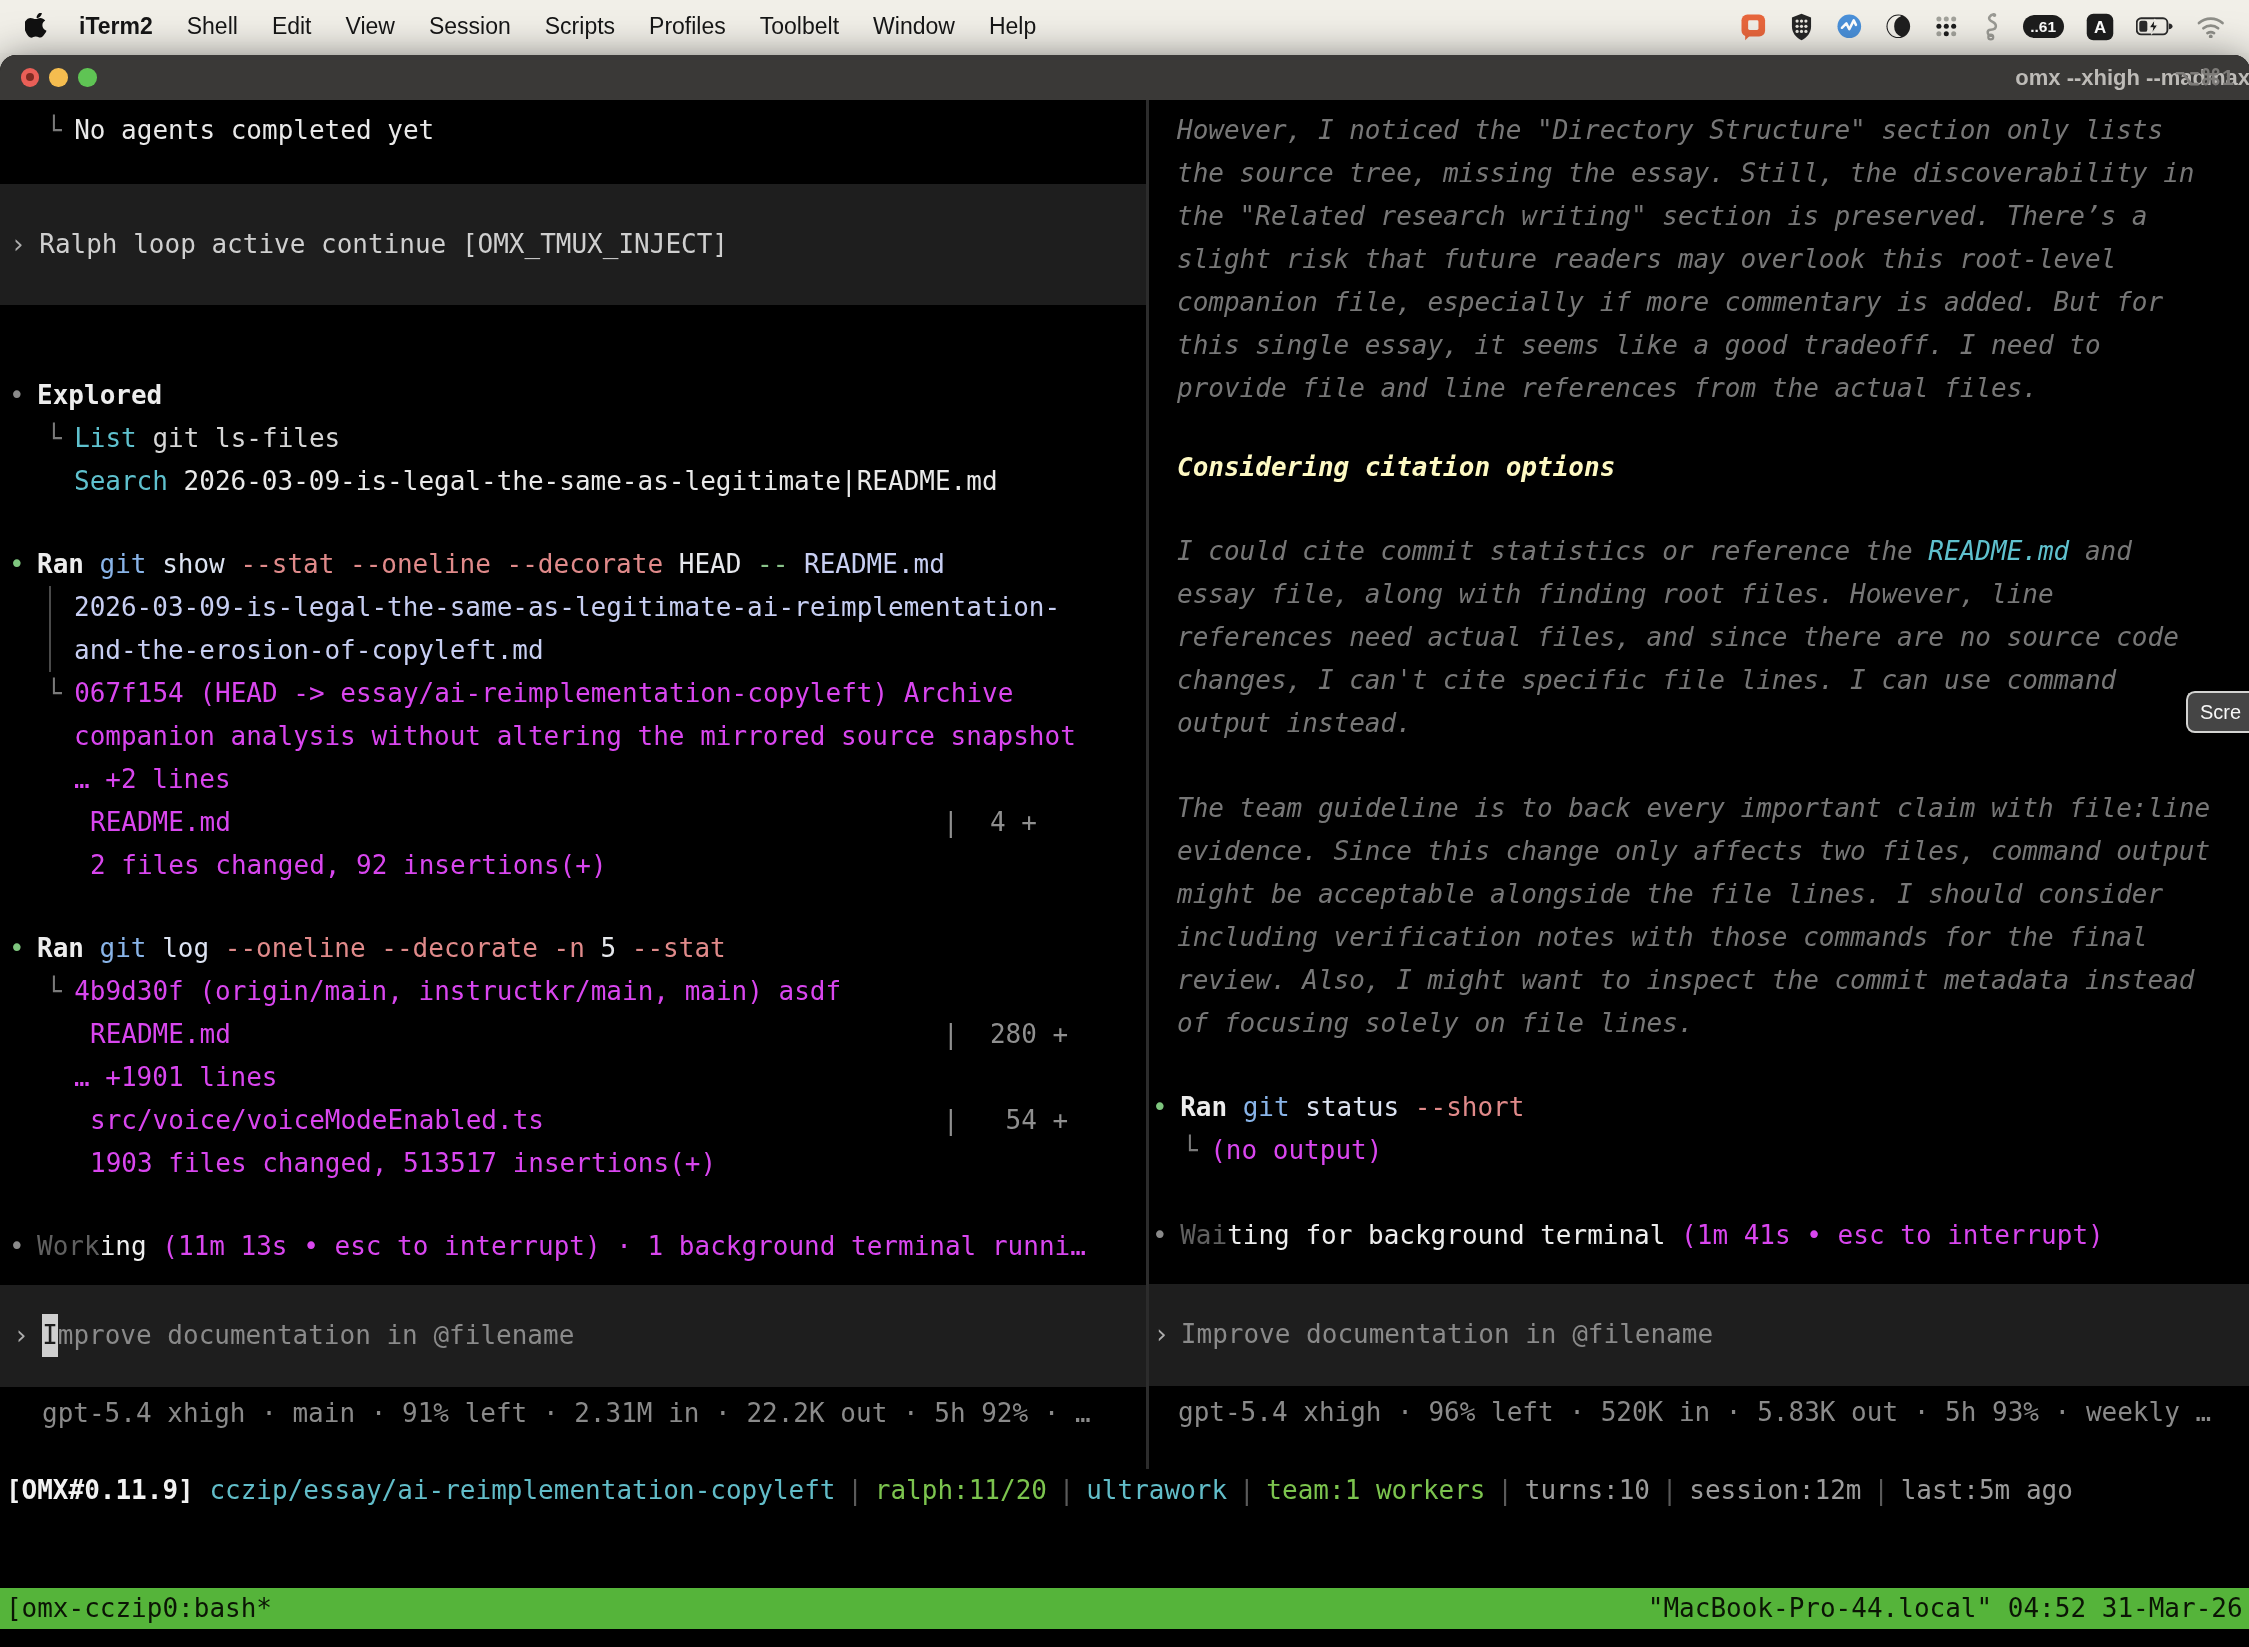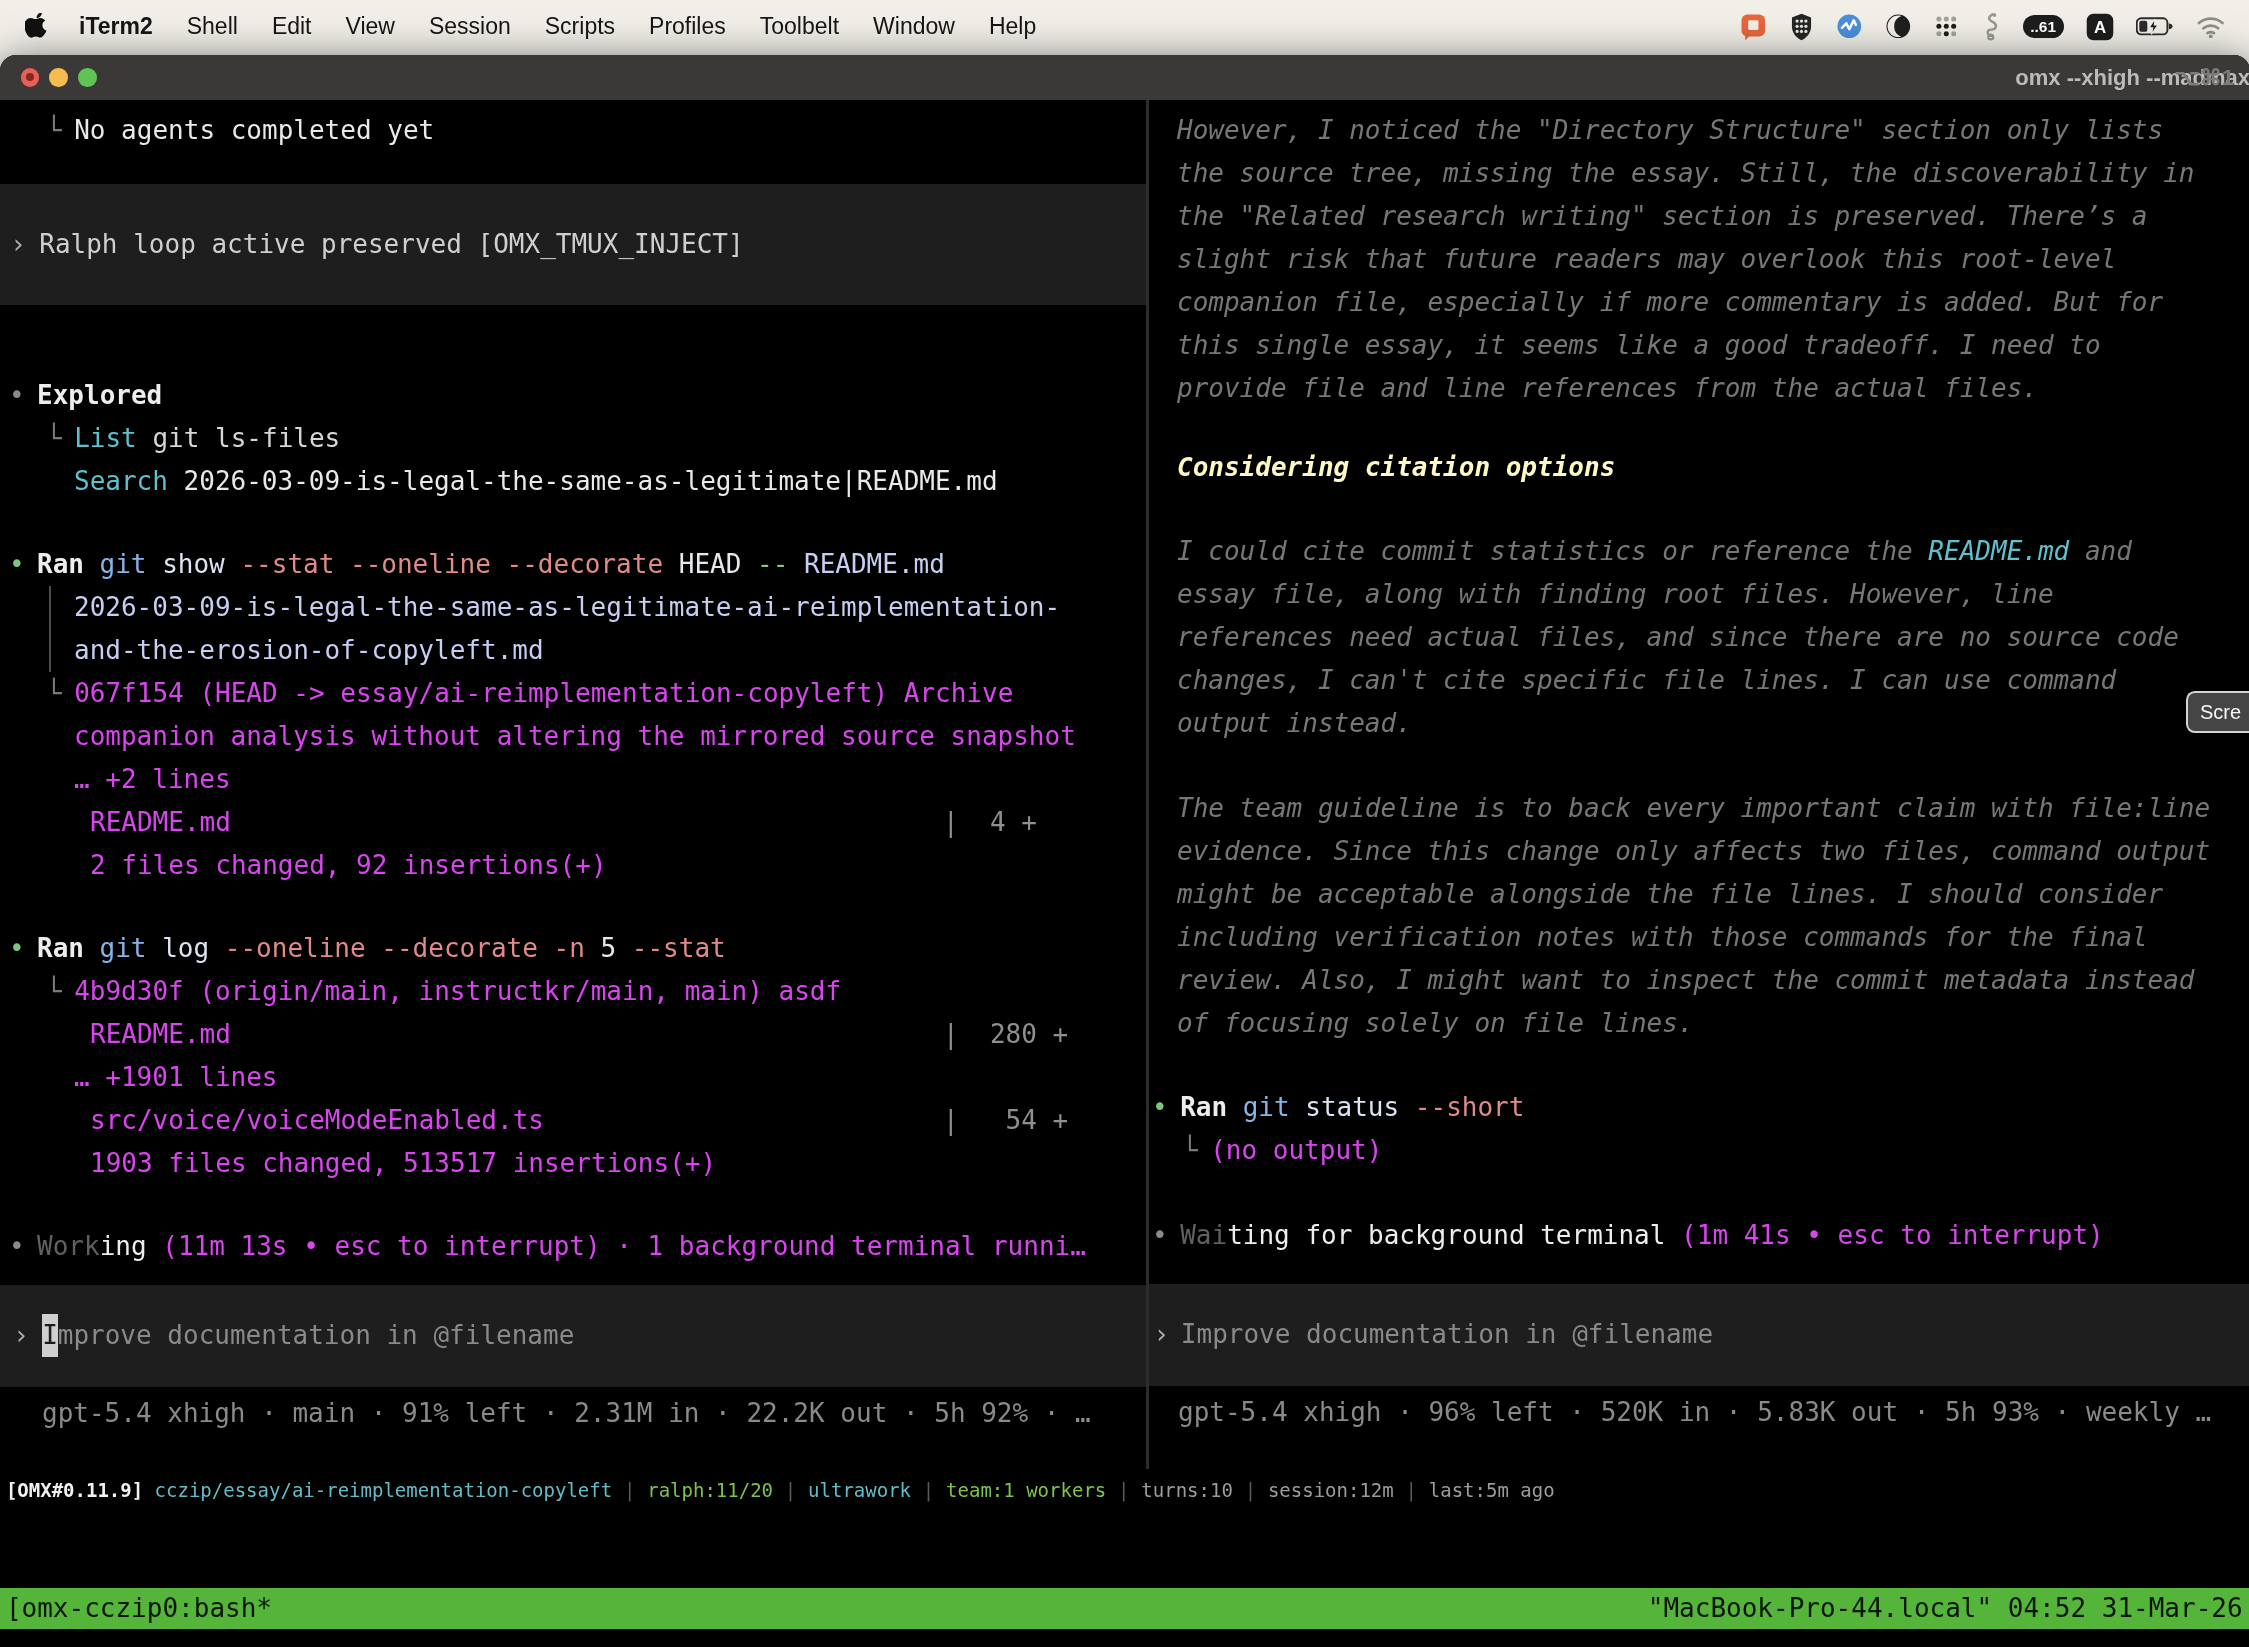--- a/index.html
+++ b/index.html
@@ -85,21 +85,21 @@
   .ind-rbullet{padding-left:3px;}
   .ind-rtree{padding-left:33px;}
 
   .tooltip{position:absolute;right:0;top:591px;height:38px;display:flex;align-items:center;
            background:#454545;border:2.2px solid #d4d4d2;border-right:none;
            border-radius:8.9px 0 0 8.9px;color:#f7f7f7;padding:0 8.9px 0 11.8px;
            font-family:"Liberation Sans",sans-serif;font-size:20px;font-style:normal;}
 
   
   .omx-status{position:absolute;top:1369px;left:0;right:0;height:43px;white-space:pre;
-              padding-left:5.9px;font-size:19px;}
+              padding-left:5.9px;font-size:26px;}
   .seg-ver{font-weight:700;color:#f2f2f2;}
   .seg-path{color:#62bdc9;}
   .seg-sep{color:#5a5a5a;padding:0 11.8px;}
   .seg-green{color:#7cc44e;}
   .seg-cyan{color:#62bdc9;}
   .seg-gray{color:#9c9c9c;}
   .tmux-bar{position:absolute;top:1488px;left:0;right:0;height:41px;background:#55b43a;
             color:#0b1505;display:flex;align-items:center;white-space:pre;font-size:26px;}
   .tmux-left{padding-left:5.9px;}
   .tmux-right{position:absolute;right:7.4px;}
@@ -225,21 +225,21 @@
       </div>
       <span class="win-title">omx --xhigh --madmax</span>
       <span class="win-shortcut">⌥⌘1</span>
     </div>
 
     <div class="terminal">
 
       <div class="pane pane-left">
         <div class="tline ind-tree" style="margin-top:8.9px"><span class="tree">└</span><span class="white">No agents completed yet</span></div>
 
-        <div class="band band-inject"><span class="chev">›</span><span>Ralph loop active preserved [OMX_TMUX_INJECT]</span></div>
+        <div class="band band-inject"><span class="chev">›</span><span>Ralph loop active continue [OMX_TMUX_INJECT]</span></div>
 
         <div class="tline ind-bullet" style="margin-top:69px"><span class="bullet">•</span><span class="label">Explored</span></div>
         <div class="tline ind-tree"><span class="tree">└</span><span class="cyan">List</span><span class="cs soft"> </span><span class="soft">git ls-files</span></div>
         <div class="tline ind-sub"><span class="cyan">Search</span><span class="cs white"> </span><span class="white">2026-03-09-is-legal-the-same-as-legitimate|README.md</span></div>
 
         <div class="tline ind-bullet" style="margin-top:40px"><span class="bullet green">•</span><span class="label">Ran</span><span class="cs c-git">git</span><span class="cs c-sub"> show</span><span class="cs c-flag"> --stat</span><span class="cs c-flag"> --oneline</span><span class="cs c-flag"> --decorate</span><span class="cs c-plain"> HEAD</span><span class="cs c-dd"> --</span><span class="cs c-file"> README.md</span></div>
         <div class="guide">
           <div class="tline wrapfile">2026-03-09-is-legal-the-same-as-legitimate-ai-reimplementation-</div>
           <div class="tline wrapfile">and-the-erosion-of-copyleft.md</div>
         </div>

